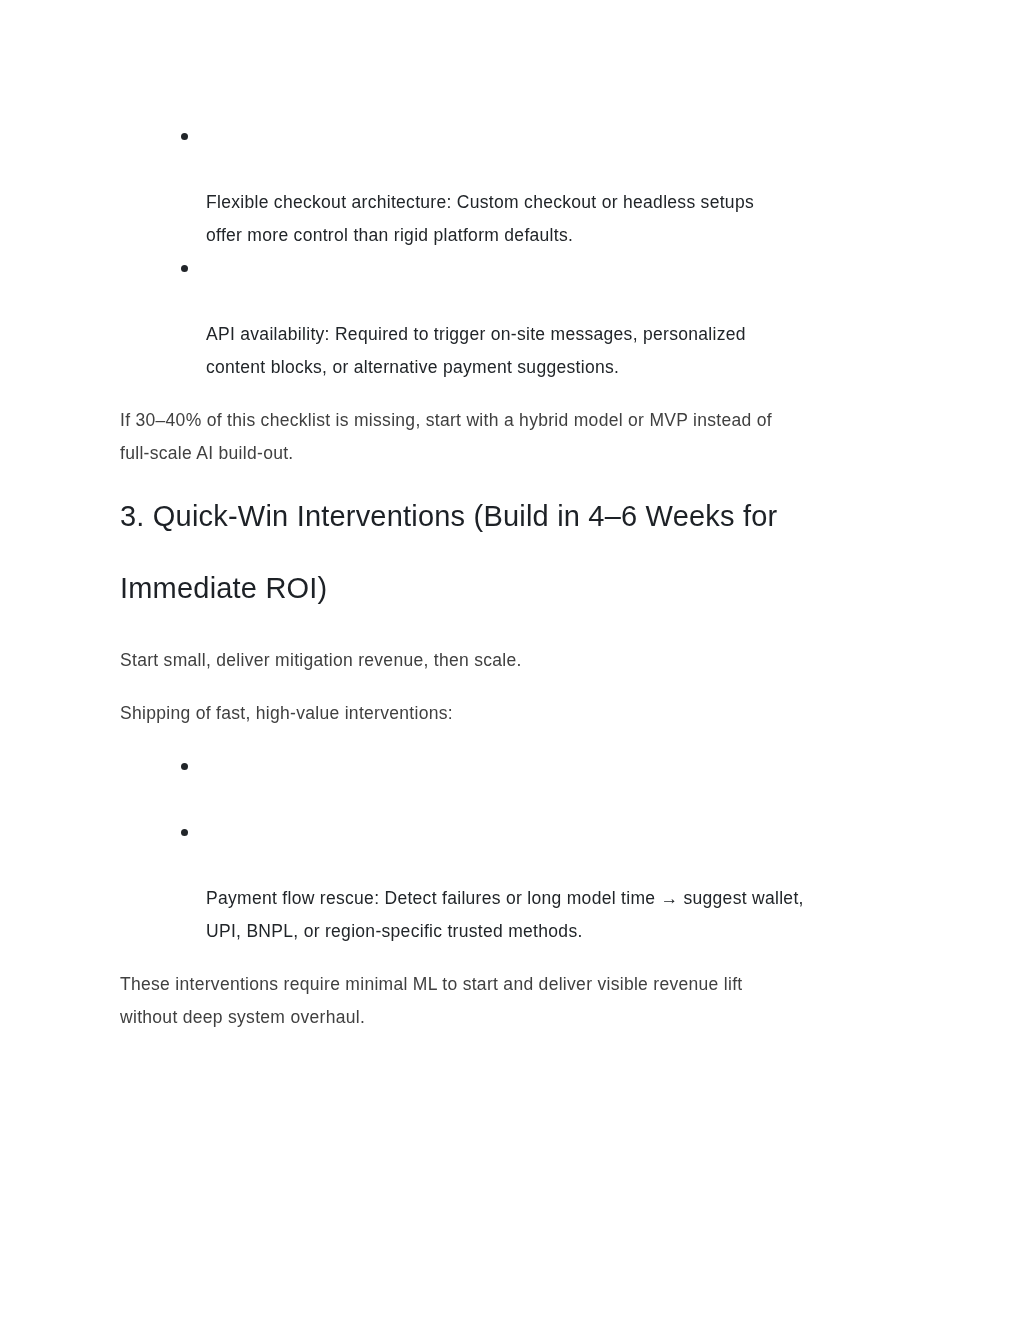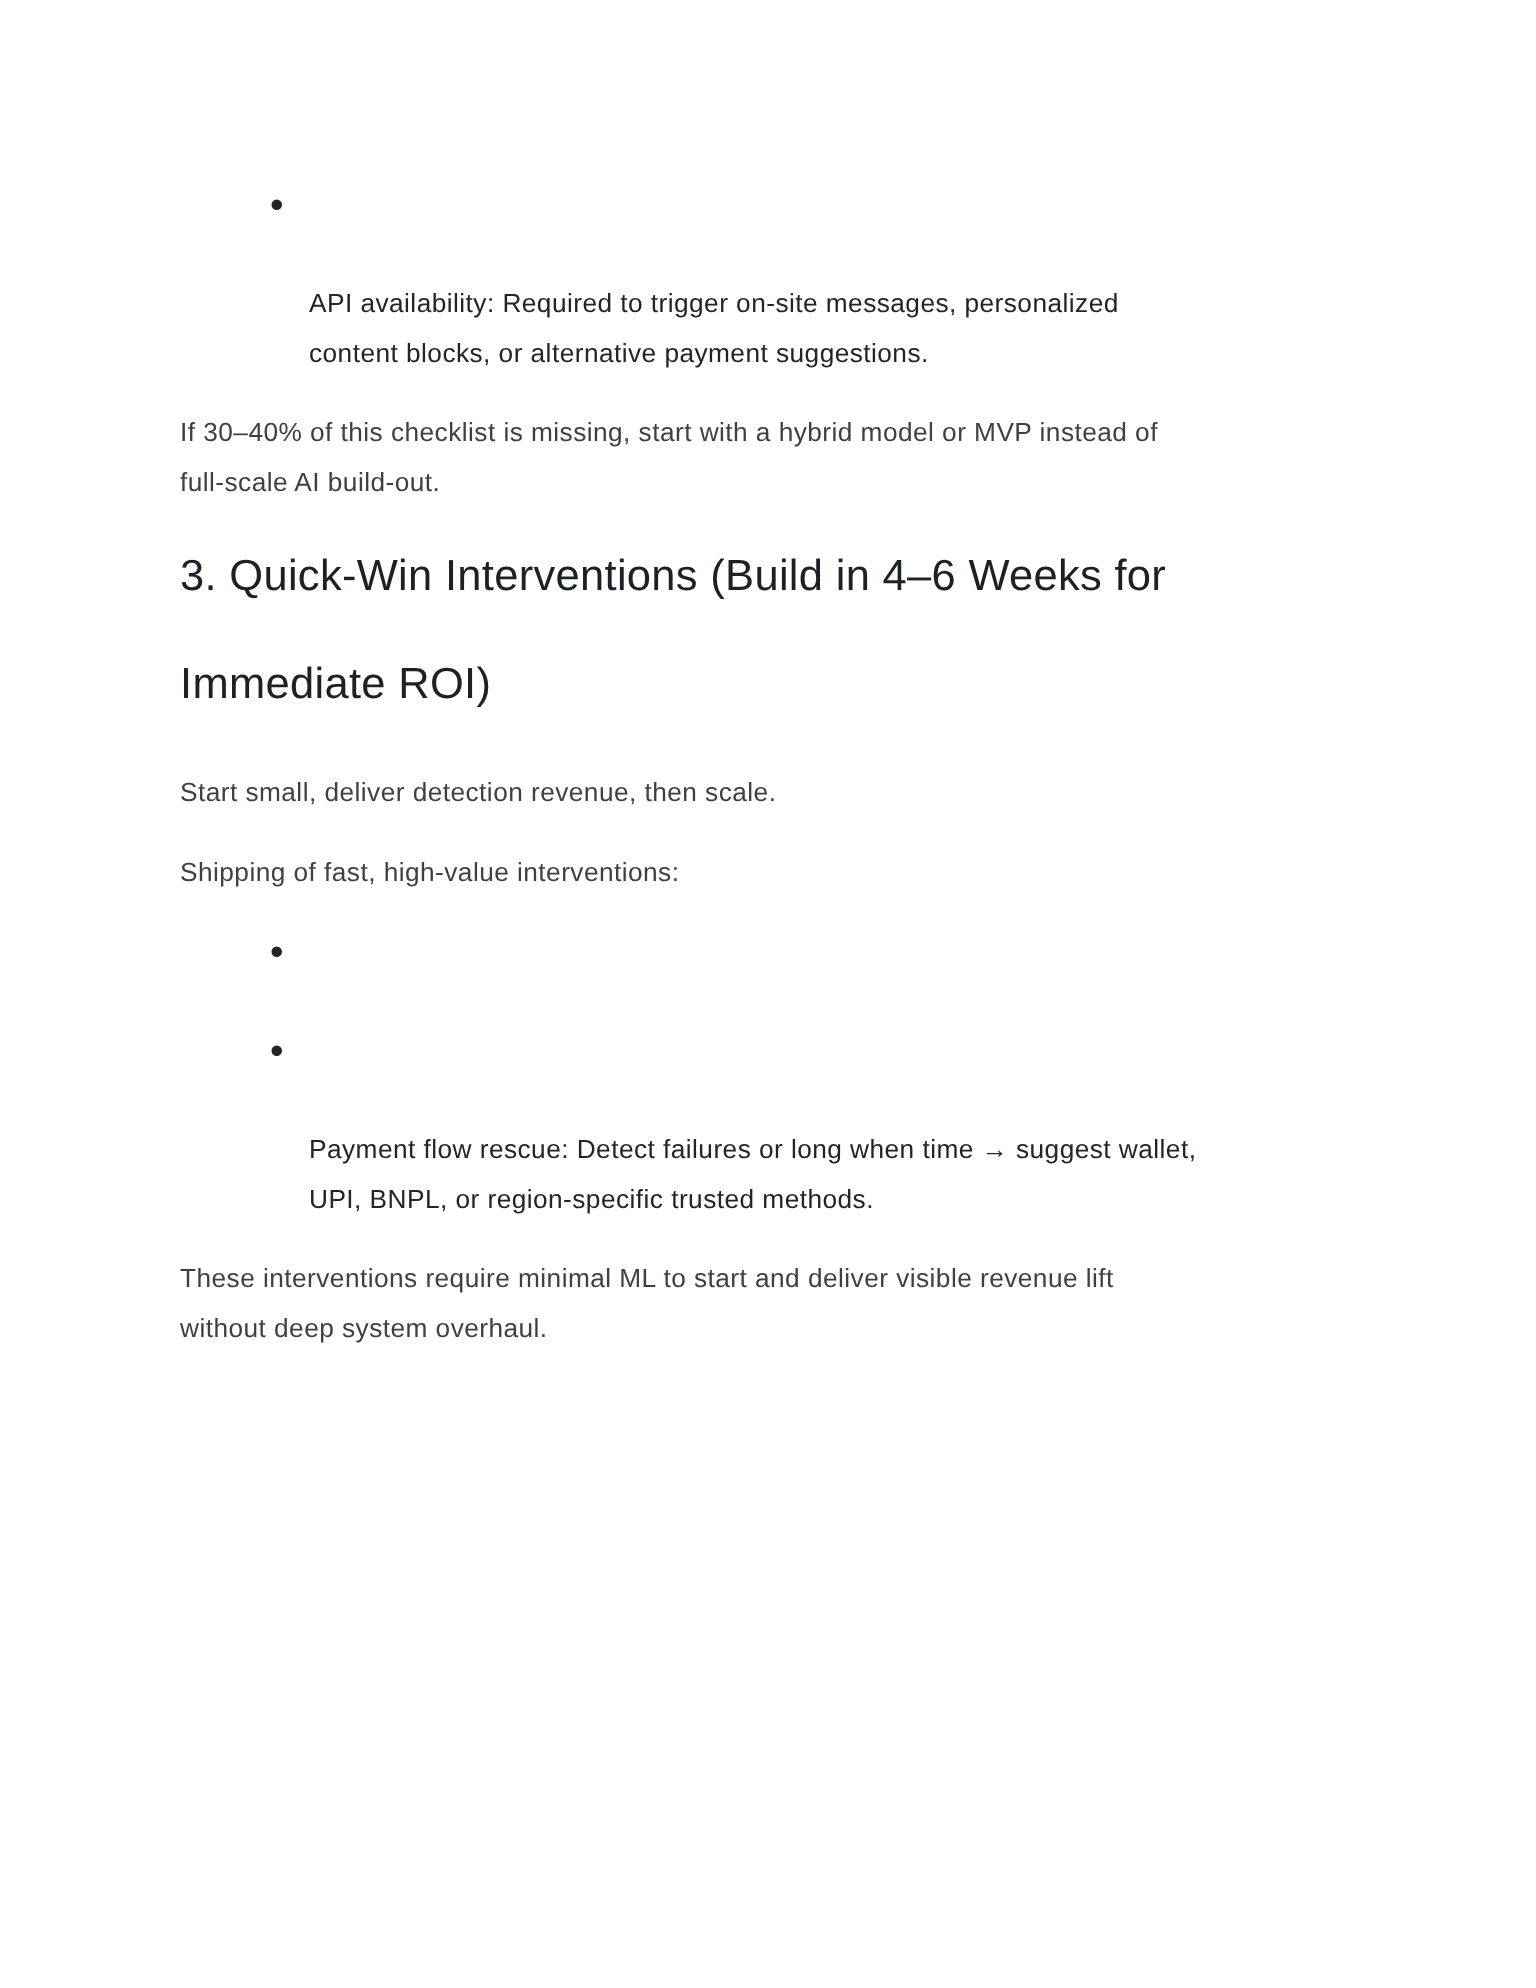--- a/index.html
+++ b/index.html
@@ -69,42 +69,47 @@
 </style>
 </head>
 <body>
 
 <div class="page">
   <div class="doc">
 
     <ul class="bullets">
       <li>
         <span class="dot"></span>
+        <span>Flexible checkout architecture: Custom checkout or headless setups
+offer more control than rigid platform defaults.</span>
+      </li>
+      <li>
+        <span class="dot"></span>
         <span>API availability: Required to trigger on-site messages, personalized
 content blocks, or alternative payment suggestions.</span>
       </li>
     </ul>
 
     <p class="para">If 30–40% of this checklist is missing, start with a hybrid model or MVP instead of
 full-scale AI build-out.</p>
 
     <h2 class="heading">3. Quick-Win Interventions (Build in 4–6 Weeks for
 Immediate ROI)</h2>
 
-    <p class="para">Start small, deliver detection revenue, then scale.</p>
+    <p class="para">Start small, deliver mitigation revenue, then scale.</p>
 
     <p class="para">Shipping of fast, high-value interventions:</p>
 
     <ul class="bullets">
       <li>
         <span class="dot"></span>
       </li>
       <li>
         <span class="dot"></span>
-        <span>Payment flow rescue: Detect failures or long when time → suggest wallet,
+        <span>Payment flow rescue: Detect failures or long model time → suggest wallet,
 UPI, BNPL, or region-specific trusted methods.</span>
       </li>
     </ul>
 
     <p class="para">These interventions require minimal ML to start and deliver visible revenue lift
 without deep system overhaul.</p>
 
   </div>
 </div>
 

